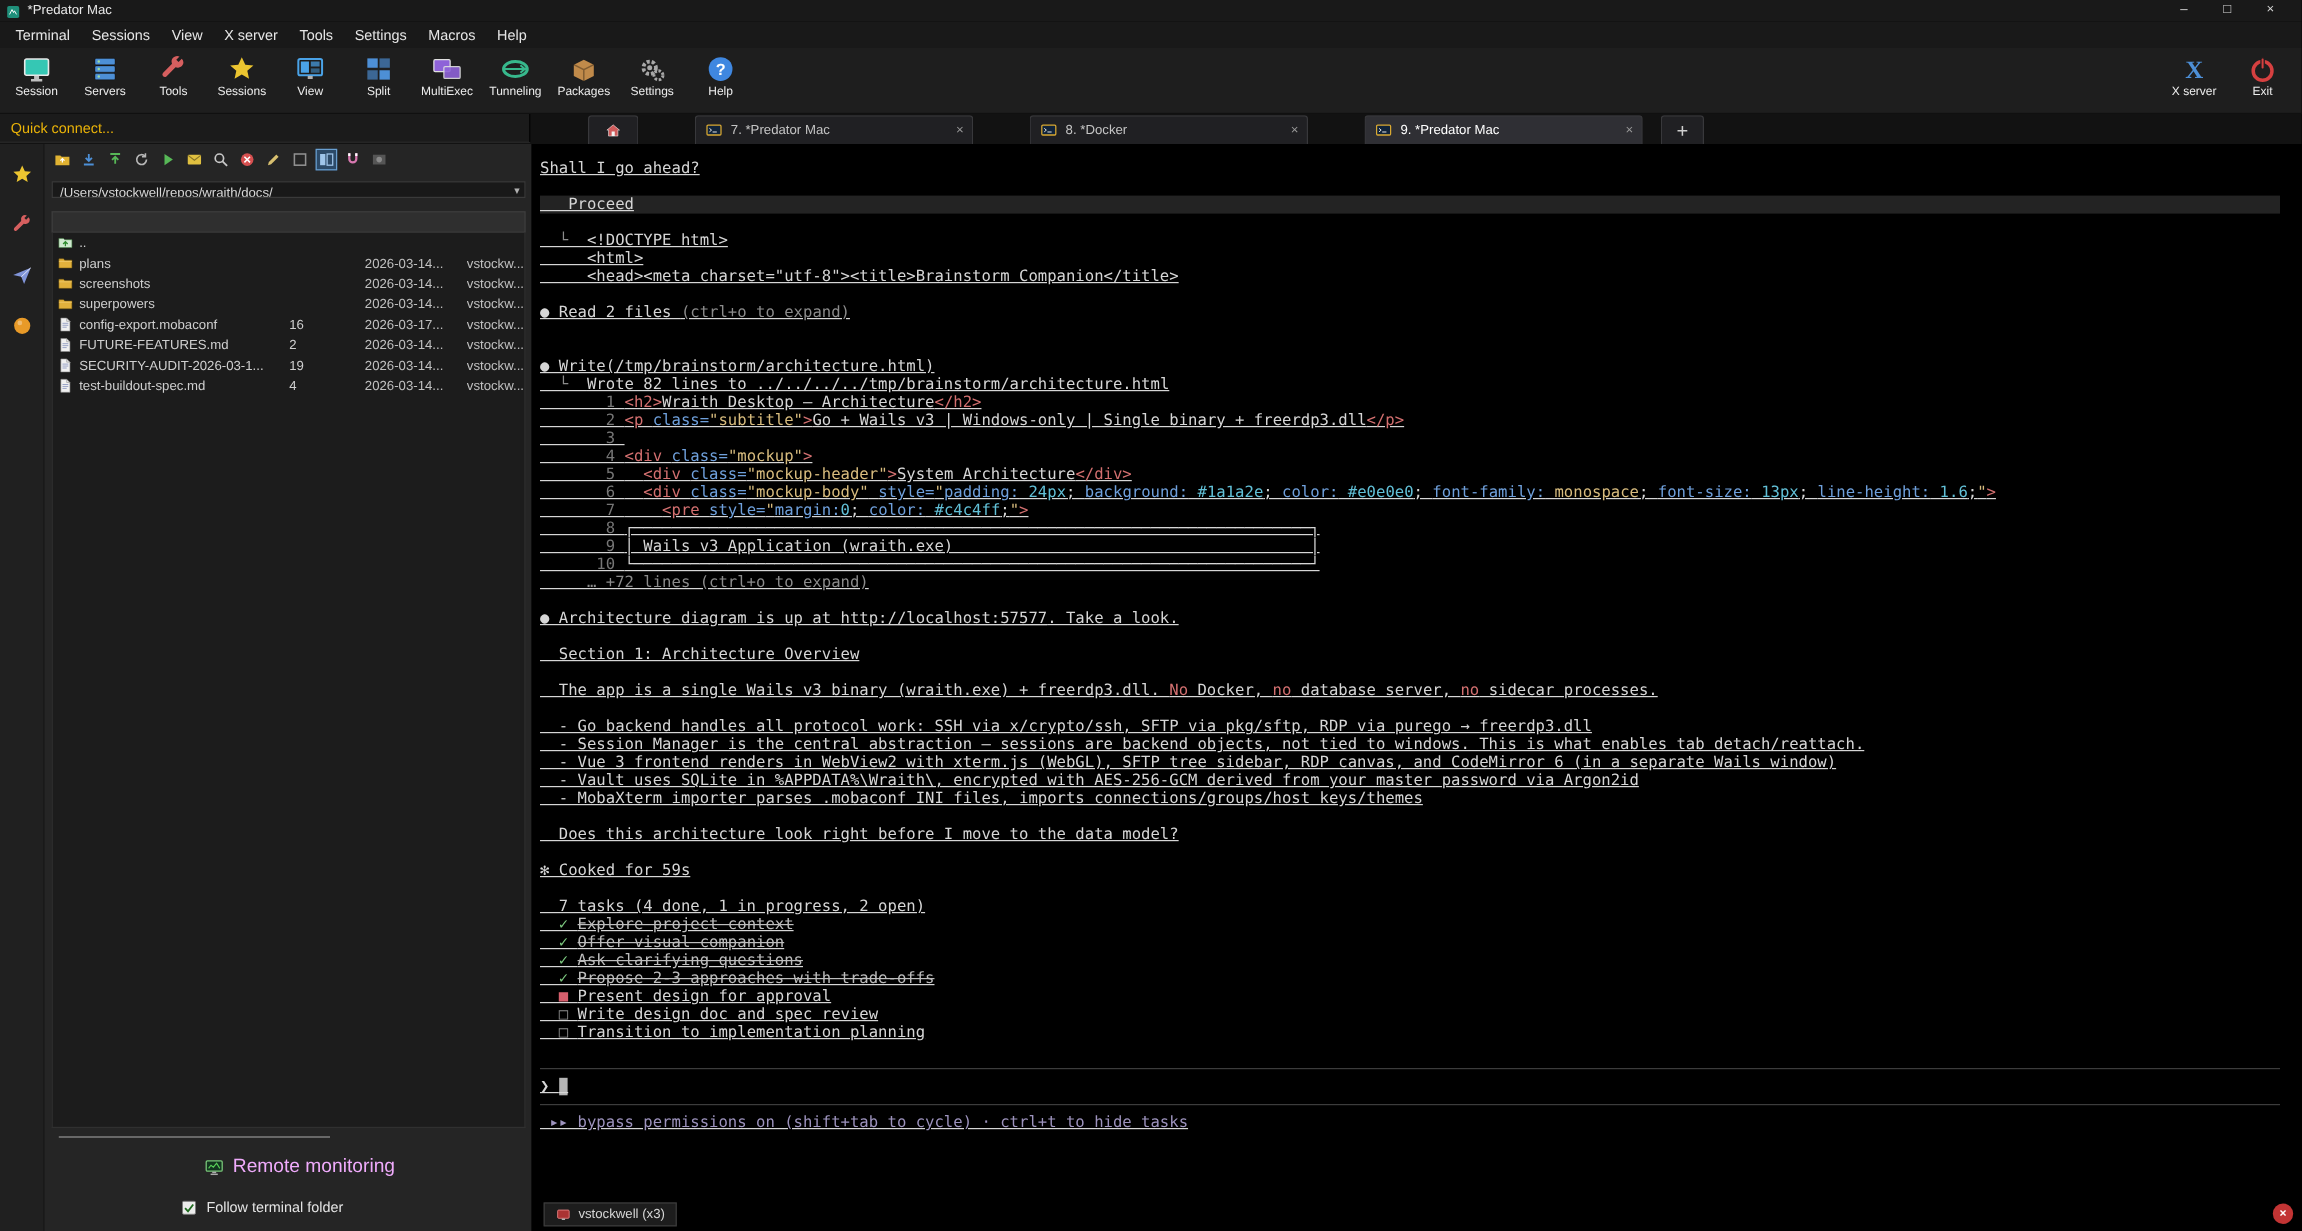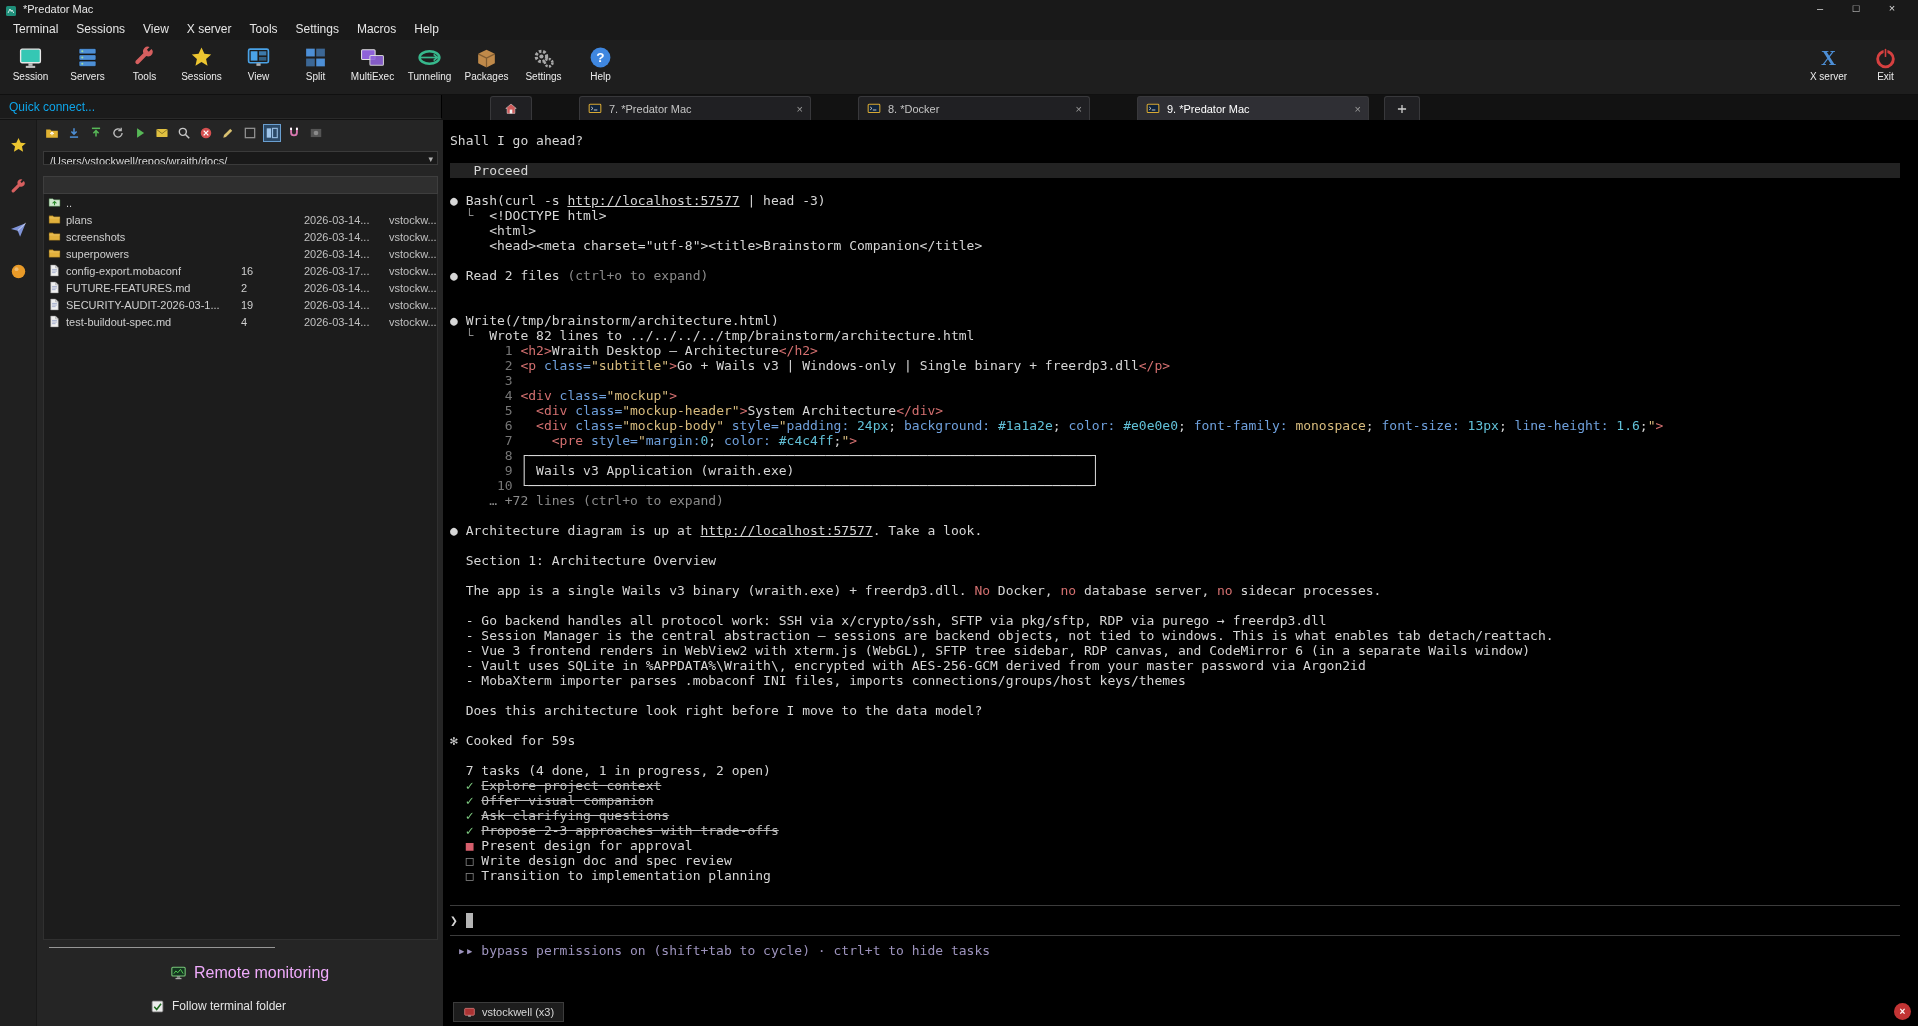--- a/index.html
+++ b/index.html
@@ -23,21 +23,21 @@
   #toolbar-left{position:absolute;left:2px;top:2px;display:flex;}
   #toolbar-right{position:absolute;right:4px;top:2px;display:flex;}
   .tb-item{width:57px;height:50px;text-align:center;}
   .tb-icon{width:25px;height:25px;margin:3px auto 1px;}
   .tb-icon svg{width:100%;height:100%;}
   .tb-label{font-size:10px;color:#ececec;white-space:nowrap;}
 
   
   #connect-row{position:absolute;top:95px;left:0;right:0;height:25px;background:#121212;}
   #quick-connect{position:absolute;left:0;top:0;width:442px;height:24px;background:#1b1b1b;border-right:1px solid #000;
-                 border-bottom:1px solid #2a2a2a;font-size:12px;color:#0ea5e9;line-height:24px;padding-left:9px;box-sizing:border-box;}
+                 border-bottom:1px solid #2a2a2a;font-size:12px;color:#eab308;line-height:24px;padding-left:9px;box-sizing:border-box;}
   #tabstrip{position:absolute;left:446px;right:24px;top:0;height:25px;display:flex;align-items:flex-end;gap:3px;overflow:hidden;}
   .tab{height:24px;display:flex;align-items:center;gap:6px;padding:0 7px;background:#202023;border:1px solid #38383b;border-bottom:none;
        border-radius:3px 3px 0 0;font-size:11px;color:#c4c4c4;box-sizing:border-box;flex:none;margin-left:44px;}
   .tab.active{background:#2f2f34;color:#fff;}
   .tab.home{width:42px;justify-content:center;}
   .tab.term-tab{width:232px;}
   .tab.plus{width:36px;justify-content:center;margin-left:12px;}
   .t-icon{width:16px;height:14px;display:inline-block;flex:none;}
   .t-icon svg{width:100%;height:100%;}
   .t-label{overflow:hidden;white-space:nowrap;flex:1;}
@@ -79,21 +79,21 @@
   #remote-row{position:absolute;left:132px;bottom:44px;display:flex;align-items:center;gap:7px;font-size:16px;color:#f0abfc;}
   .remote-icon{width:17px;height:16px;display:inline-block;}
   .remote-icon svg{width:100%;height:100%;}
   #follow-row{position:absolute;left:113px;bottom:13px;display:flex;align-items:center;gap:8px;font-size:12px;color:#e4e4e4;}
   .checkbox-icon{width:13px;height:13px;display:inline-block;}
   .checkbox-icon svg{width:100%;height:100%;}
 
   
   #terminal{position:absolute;left:443px;top:120px;right:0;bottom:0;background:#000;padding:13px 0 0 7px;box-sizing:border-box;
             font-family:"DejaVu Sans Mono","DejaVu Sans",monospace;font-size:13px;line-height:15px;color:#d6d6d6;overflow:hidden;}
-  .term-line{height:15px;white-space:pre;overflow:hidden;}
+  .term-line{height:15px;white-space:pre;overflow:hidden;text-decoration:underline;}
   .term-line.bar{background:#232323;margin-right:18px;}
   .term-rule{height:15px;margin-right:18px;position:relative;}
   .term-rule::after{content:"";position:absolute;left:0;right:0;top:7px;border-top:1px solid #3c3c3c;}
   .sg-d{color:#d6d6d6}
   .sg-dim{color:#8b8b8b}
   .sg-gut{color:#767676}
   .sg-red{color:#d47070}
   .sg-grn{color:#7cc87f}
   .sg-yel{color:#d8bc7e}
   .sg-blu{color:#6fa0dc}
@@ -497,21 +497,20 @@
       <span>Follow terminal folder</span>
     </div>
   </div>
 </div>
 
 <div id="terminal">
     <div class="term-line"><span class="sg-d">Shall I go ahead?</span></div>
     <div class="term-line"></div>
     <div class="term-line bar"><span class="sg-d">   Proceed</span></div>
     <div class="term-line"></div>
-    <div class="term-line"><span class="sg-d">● Bash(curl -s </span><span class="sg-lnk">http://localhost:57577</span><span class="sg-d"> | head -3)</span></div>
     <div class="term-line"><span class="sg-dim">  └  </span><span class="sg-d">&lt;!DOCTYPE html&gt;</span></div>
     <div class="term-line"><span class="sg-d">     &lt;html&gt;</span></div>
     <div class="term-line"><span class="sg-d">     &lt;head&gt;&lt;meta charset="utf-8"&gt;&lt;title&gt;Brainstorm Companion&lt;/title&gt;</span></div>
     <div class="term-line"></div>
     <div class="term-line"><span class="sg-d">● Read 2 files </span><span class="sg-dim">(ctrl+o to expand)</span></div>
     <div class="term-line"></div>
     <div class="term-line"></div>
     <div class="term-line"><span class="sg-d">● Write(/tmp/brainstorm/architecture.html)</span></div>
     <div class="term-line"><span class="sg-dim">  └  </span><span class="sg-d">Wrote 82 lines to ../../../../tmp/brainstorm/architecture.html</span></div>
     <div class="term-line"><span class="sg-gut">       1 </span><span class="sg-red">&lt;h2&gt;</span><span class="sg-d">Wraith Desktop — Architecture</span><span class="sg-red">&lt;/h2&gt;</span></div>

